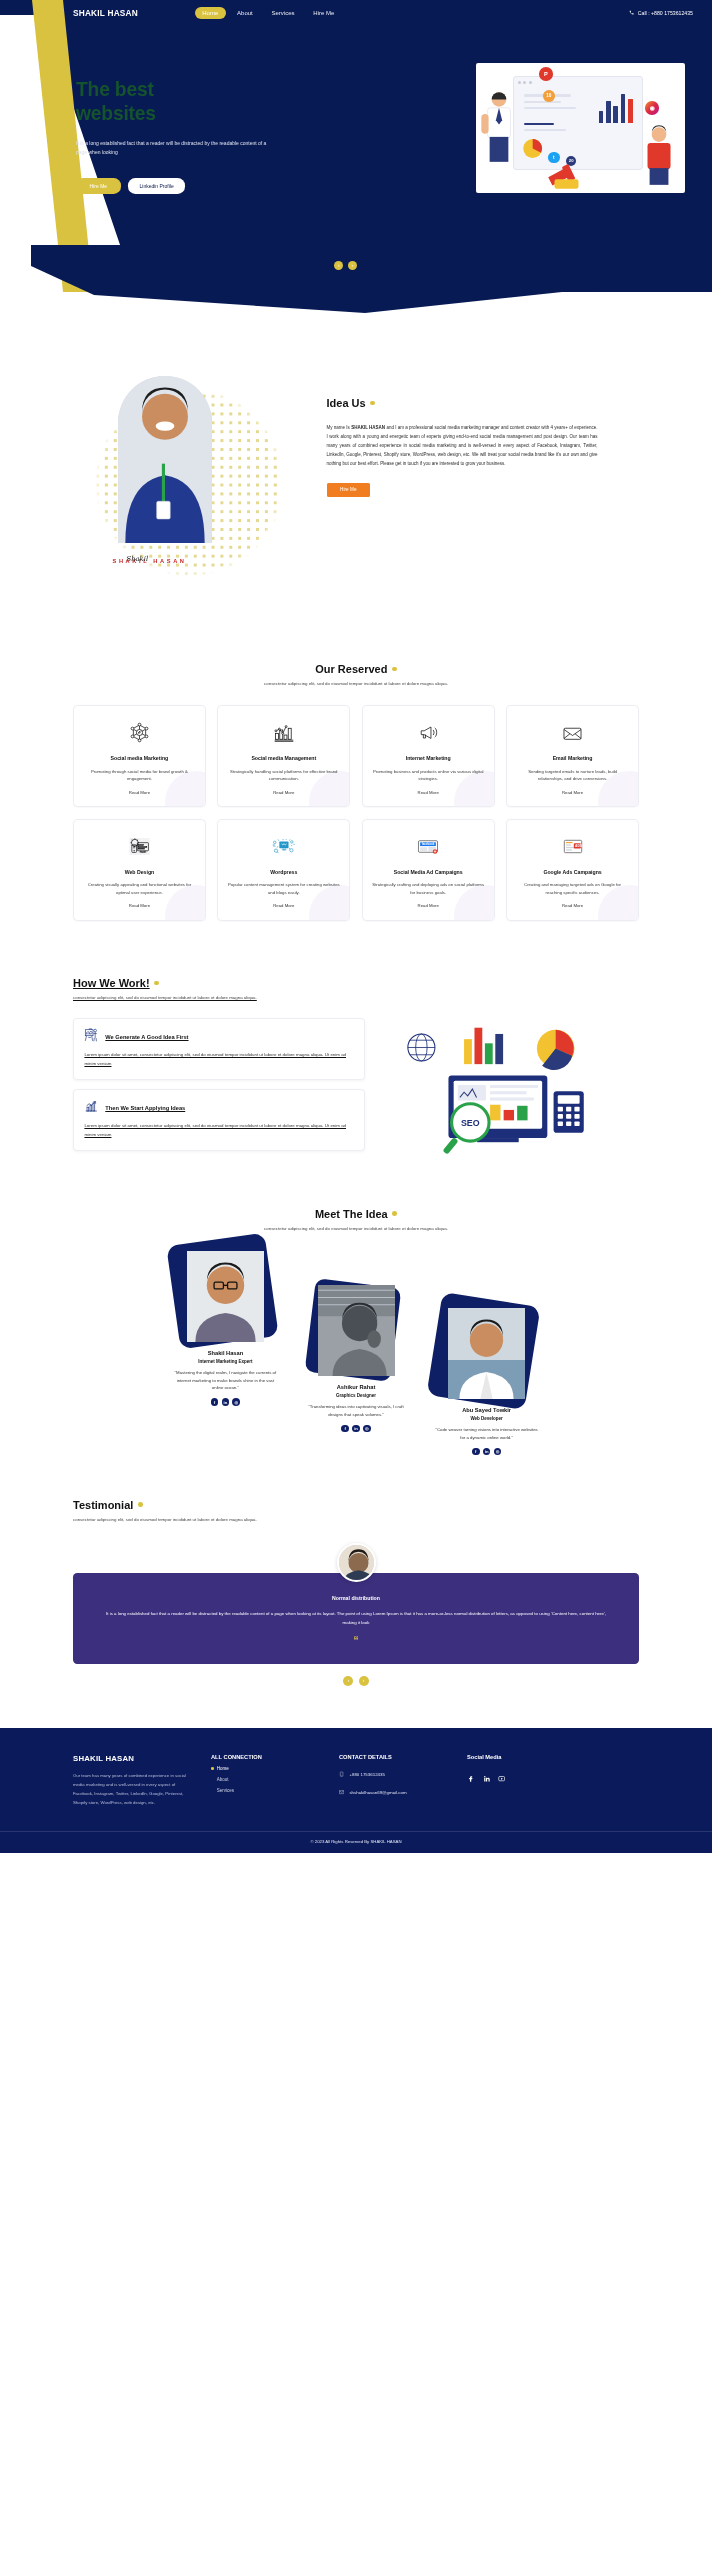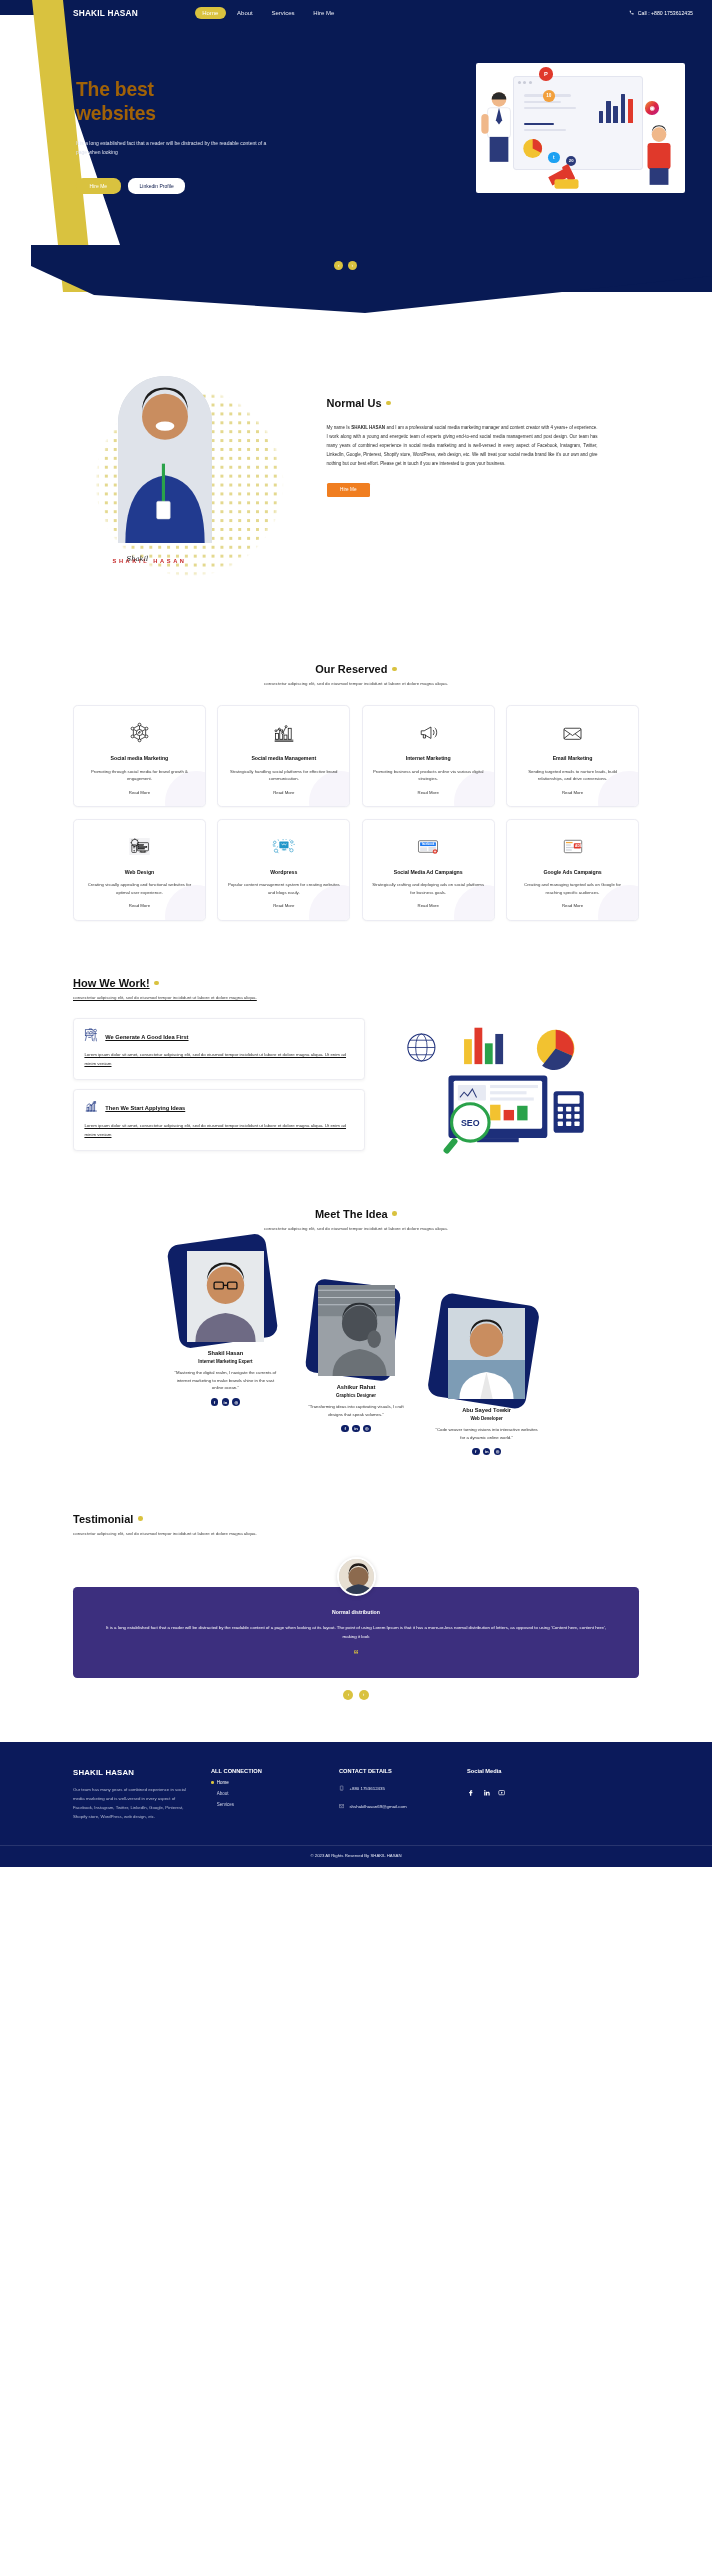--- a/index.html
+++ b/index.html
@@ -42,21 +42,21 @@
   .nav { position:absolute; left:0; top:0; width:712px; height:26px; display:flex; align-items:center; z-index:20; }
   .brand { color:#fff; font-weight:bold; font-size:8.3px; letter-spacing:0.2px; margin-left:73px; }
   .nav-links { display:flex; align-items:center; gap:4.2px; margin-left:57px; }
   .nav-link { color:#e8eaf2; font-size:6px; padding:2.6px 7.3px; border-radius:6.3px; }
   .nav-link.active { background:#d9c23f; color:#fff; }
   .nav-right { margin-left:auto; margin-right:19px; display:flex; align-items:center; gap:3.7px; color:#fff; font-size:5.2px; }
   .nav-right svg { width:5.2px; height:5.2px; fill:#fff; }
 
   
   .hero-left { position:absolute; left:76px; top:78px; width:229px; z-index:15; }
-  .hero-title { color:#a16207; font-size:19.3px; line-height:1.22; font-weight:bold; letter-spacing:-0.2px; }
+  .hero-title { color:#14532d; font-size:19.3px; line-height:1.22; font-weight:bold; letter-spacing:-0.2px; }
   .hero-sub { color:#dfe3ef; font-size:5px; line-height:1.85; margin-top:13.6px; width:196px; }
   .hero-btns { display:flex; gap:7.3px; margin-top:21px; }
   .btn-yellow { background:#d9c23f; color:#fff; font-size:5px; padding:4.7px 13.6px; border-radius:7.3px; border:none; cursor:pointer; }
   .btn-white { background:#fff; color:#0d1b4c; font-size:5px; padding:4.7px 11.5px; border-radius:7.3px; border:none; cursor:pointer; }
 
   
   .hero-illus {
     position:absolute; right:27px; top:63px; width:209px; height:130px;
     background:#ffffff; border-radius:2.1px; z-index:16; overflow:hidden;
   }
@@ -123,21 +123,21 @@
   .tm-shape2 { position:absolute; left:11.5px; top:2.1px; width:86px; height:94px; background:#0e1f66; border-radius:9.4px; transform:rotate(7deg); }
   .tm-photo { position:relative; width:77px; height:91px; margin:4.2px auto 0; overflow:hidden; background:#c6cad3; }
   .tm-name { font-size:5.7px; font-weight:bold; margin-top:8.3px; }
   .tm-role { font-size:4.5px; font-weight:bold; margin-top:2.6px; }
   .tm-quote { font-size:4.3px; line-height:1.8; color:#333; margin-top:5.2px; padding:0 6.3px; }
   .tm-social { display:flex; justify-content:center; gap:3.1px; margin-top:6.3px; }
   .soc { width:7.8px; height:7.8px; border-radius:50%; background:#0e1f66; color:#fff; display:flex; align-items:center; justify-content:center; font-size:4.2px; font-weight:bold; cursor:pointer; }
 
   
   .testi { width:712px; padding:10.4px 0 21px; }
-  .testi-head { width:566px; margin:16px auto; }
+  .testi-head { width:566px; margin:2px auto; }
   .testi-avatar { width:39px; height:39px; border-radius:50%; margin:21px auto 0; overflow:hidden; background:#cfd3da; border:2.1px solid #fff; box-shadow:0 1px 4.2px rgba(0,0,0,.15); position:relative; z-index:5; }
   .testi-card { width:566px; margin:-9.4px auto 0; background:#3c2f7e; border-radius:4.2px; padding:22px 31px 17.7px; text-align:center; color:#fff; }
   .testi-name { font-size:5.2px; font-weight:bold; }
   .testi-text { font-size:4.4px; line-height:2.0; margin-top:9.4px; }
   .testi-quote { font-size:10.4px; color:#d9c23f; margin-top:8.3px; font-weight:bold; line-height:1; }
   .testi-nav { width:566px; margin:11.5px auto 0; display:flex; justify-content:center; gap:5.2px; }
   .tn { width:10px; height:10px; border-radius:50%; background:#d9c23f; color:#fff; border:none; font-size:4.7px; cursor:pointer; display:flex; align-items:center; justify-content:center; }
 
   
   .footer { width:712px; background:#0b1a5b; color:#fff; padding:26px 0 0; margin-top:21px; }
@@ -266,21 +266,21 @@
           <path d="M14 320 q0 -118 76 -130 q76 12 76 130 z" fill="#213a8f"></path>
           <rect x="84" y="168" width="6" height="74" fill="#2aa24a"></rect>
           <rect x="74" y="240" width="26" height="34" rx="3" fill="#ffffff" stroke="#cfd4dc"></rect>
         </svg>
       </div>
       <div class="sig">SHAKIL   HASAN</div>
       <div class="sig-script">Shakil</div>
     </div>
     <div class="about-text">
       <h2 class="sec-title">
-        <span>Normal Us</span>
+        <span>Idea Us</span>
         <span class="dot-y"></span>
       </h2>
       <p class="about-para">
         <span>My name Is </span><b>SHAKIL HASAN</b><span> and I am a professional social media marketing manager and content creator with 4 years+ of experience. I work along with a young and energetic team of experts giving end-to-end social media management and post design. Our team has many years of combined experience in social media marketing and is well-versed in every aspect of Facebook, Instagram, Twitter, LinkedIn, Google, Pinterest, Shopify store, WordPress, web design, etc. We will treat your social media brand like it's our own and give nothing but our best effort. Please get in touch if you are interested to grow your business.</span>
       </p>
       <button class="about-btn">Hire Me</button>
     </div>
   </div>
 </section>
 

